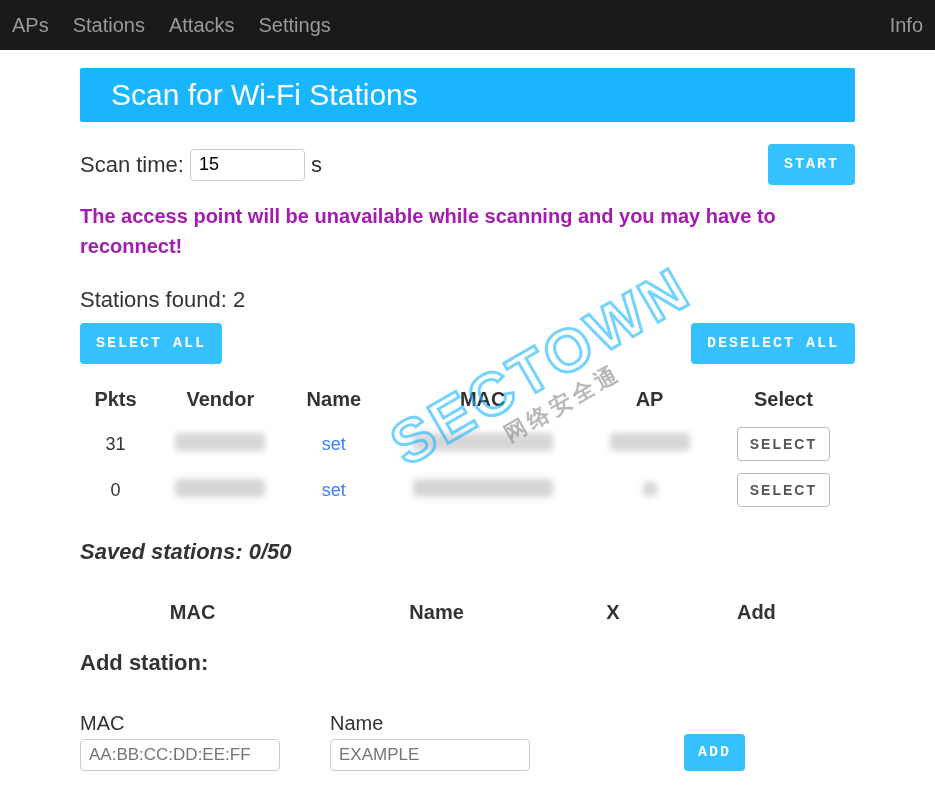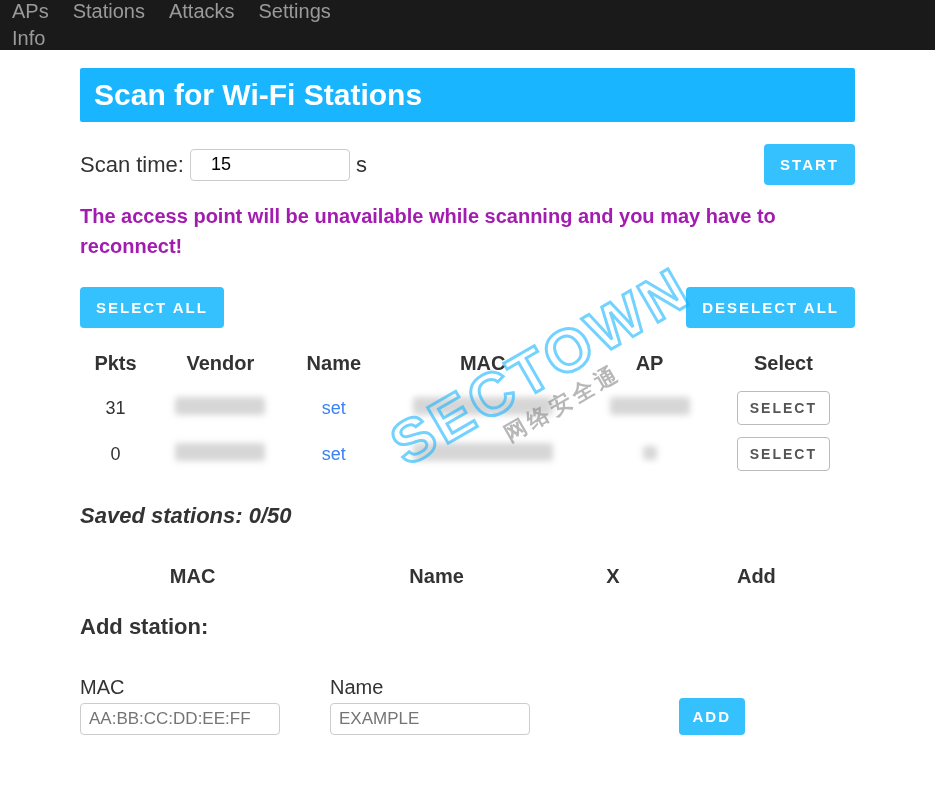--- a/index.html
+++ b/index.html
@@ -8,68 +8,68 @@
     font-size: 20px;
     color: #333;
     background: #fff;
     width: 935px;
   }
   
   .navbar {
     background: #1a1a1a;
     height: 50px;
     display: flex;
-    align-items: flex-start;
+    align-items: center;
     padding: 0 12px;
     justify-content: space-between;
-    flex-direction: column;
   }
   .navbar-left { display: flex; gap: 24px; }
   .navbar a {
     color: #9a9a9a;
     text-decoration: none;
     font-size: 20px;
     cursor: pointer;
   }
   .container {
     padding: 18px 80px 40px 80px;
   }
   .title-bar {
     background: #19b5fe;
     color: #fff;
-    font-weight: bold;
+    font-weight: normal;
     font-size: 30px;
-    padding: 10px 14px;
+    padding: 10px 31px;
     border-radius: 2px;
     margin-bottom: 22px;
   }
   .scan-row {
     display: flex;
     align-items: center;
     justify-content: space-between;
     margin-bottom: 16px;
   }
   .scan-left { display: flex; align-items: center; gap: 6px; font-size: 22px; justify-content: space-between; }
   .scan-left input {
-    width: 160px;
+    width: 115px;
     height: 32px;
     border: 1px solid #ccc;
     border-radius: 4px;
-    padding: 2px 20px;
+    padding: 2px 8px;
     font-size: 18px;
   }
   .btn {
     border: none;
     color: #fff;
     font-weight: bold;
     letter-spacing: 2px;
     font-size: 15px;
     padding: 12px 16px;
     border-radius: 4px;
     cursor: pointer;
+    font-family: Liberation Mono, monospace;
   }
   .btn-blue { background: #34c1fd; }
   .btn-red  { background: #f0171f; }
   .btn-outline {
     background: #fff;
     color: #555;
     border: 1px solid #bbb;
     font-weight: bold;
     letter-spacing: 2px;
     font-size: 14px;
@@ -184,20 +184,21 @@
       <div class="scan-left">
         <span>Scan time:</span>
         <input type="text" value="15" style="">
         <span>s</span>
       </div>
       <button class="btn btn-blue">START</button>
     </div>
 
     <div class="warning">The access point will be unavailable while scanning and you may have to reconnect!</div>
 
+    <div class="found-label">Stations found: 2</div>
 
     <div class="sel-row">
       <button class="btn btn-blue">SELECT ALL</button>
       <button class="btn btn-blue">DESELECT ALL</button>
     </div>
 
     <table class="stations">
       <thead>
         <tr>
           <th>Pkts</th>

